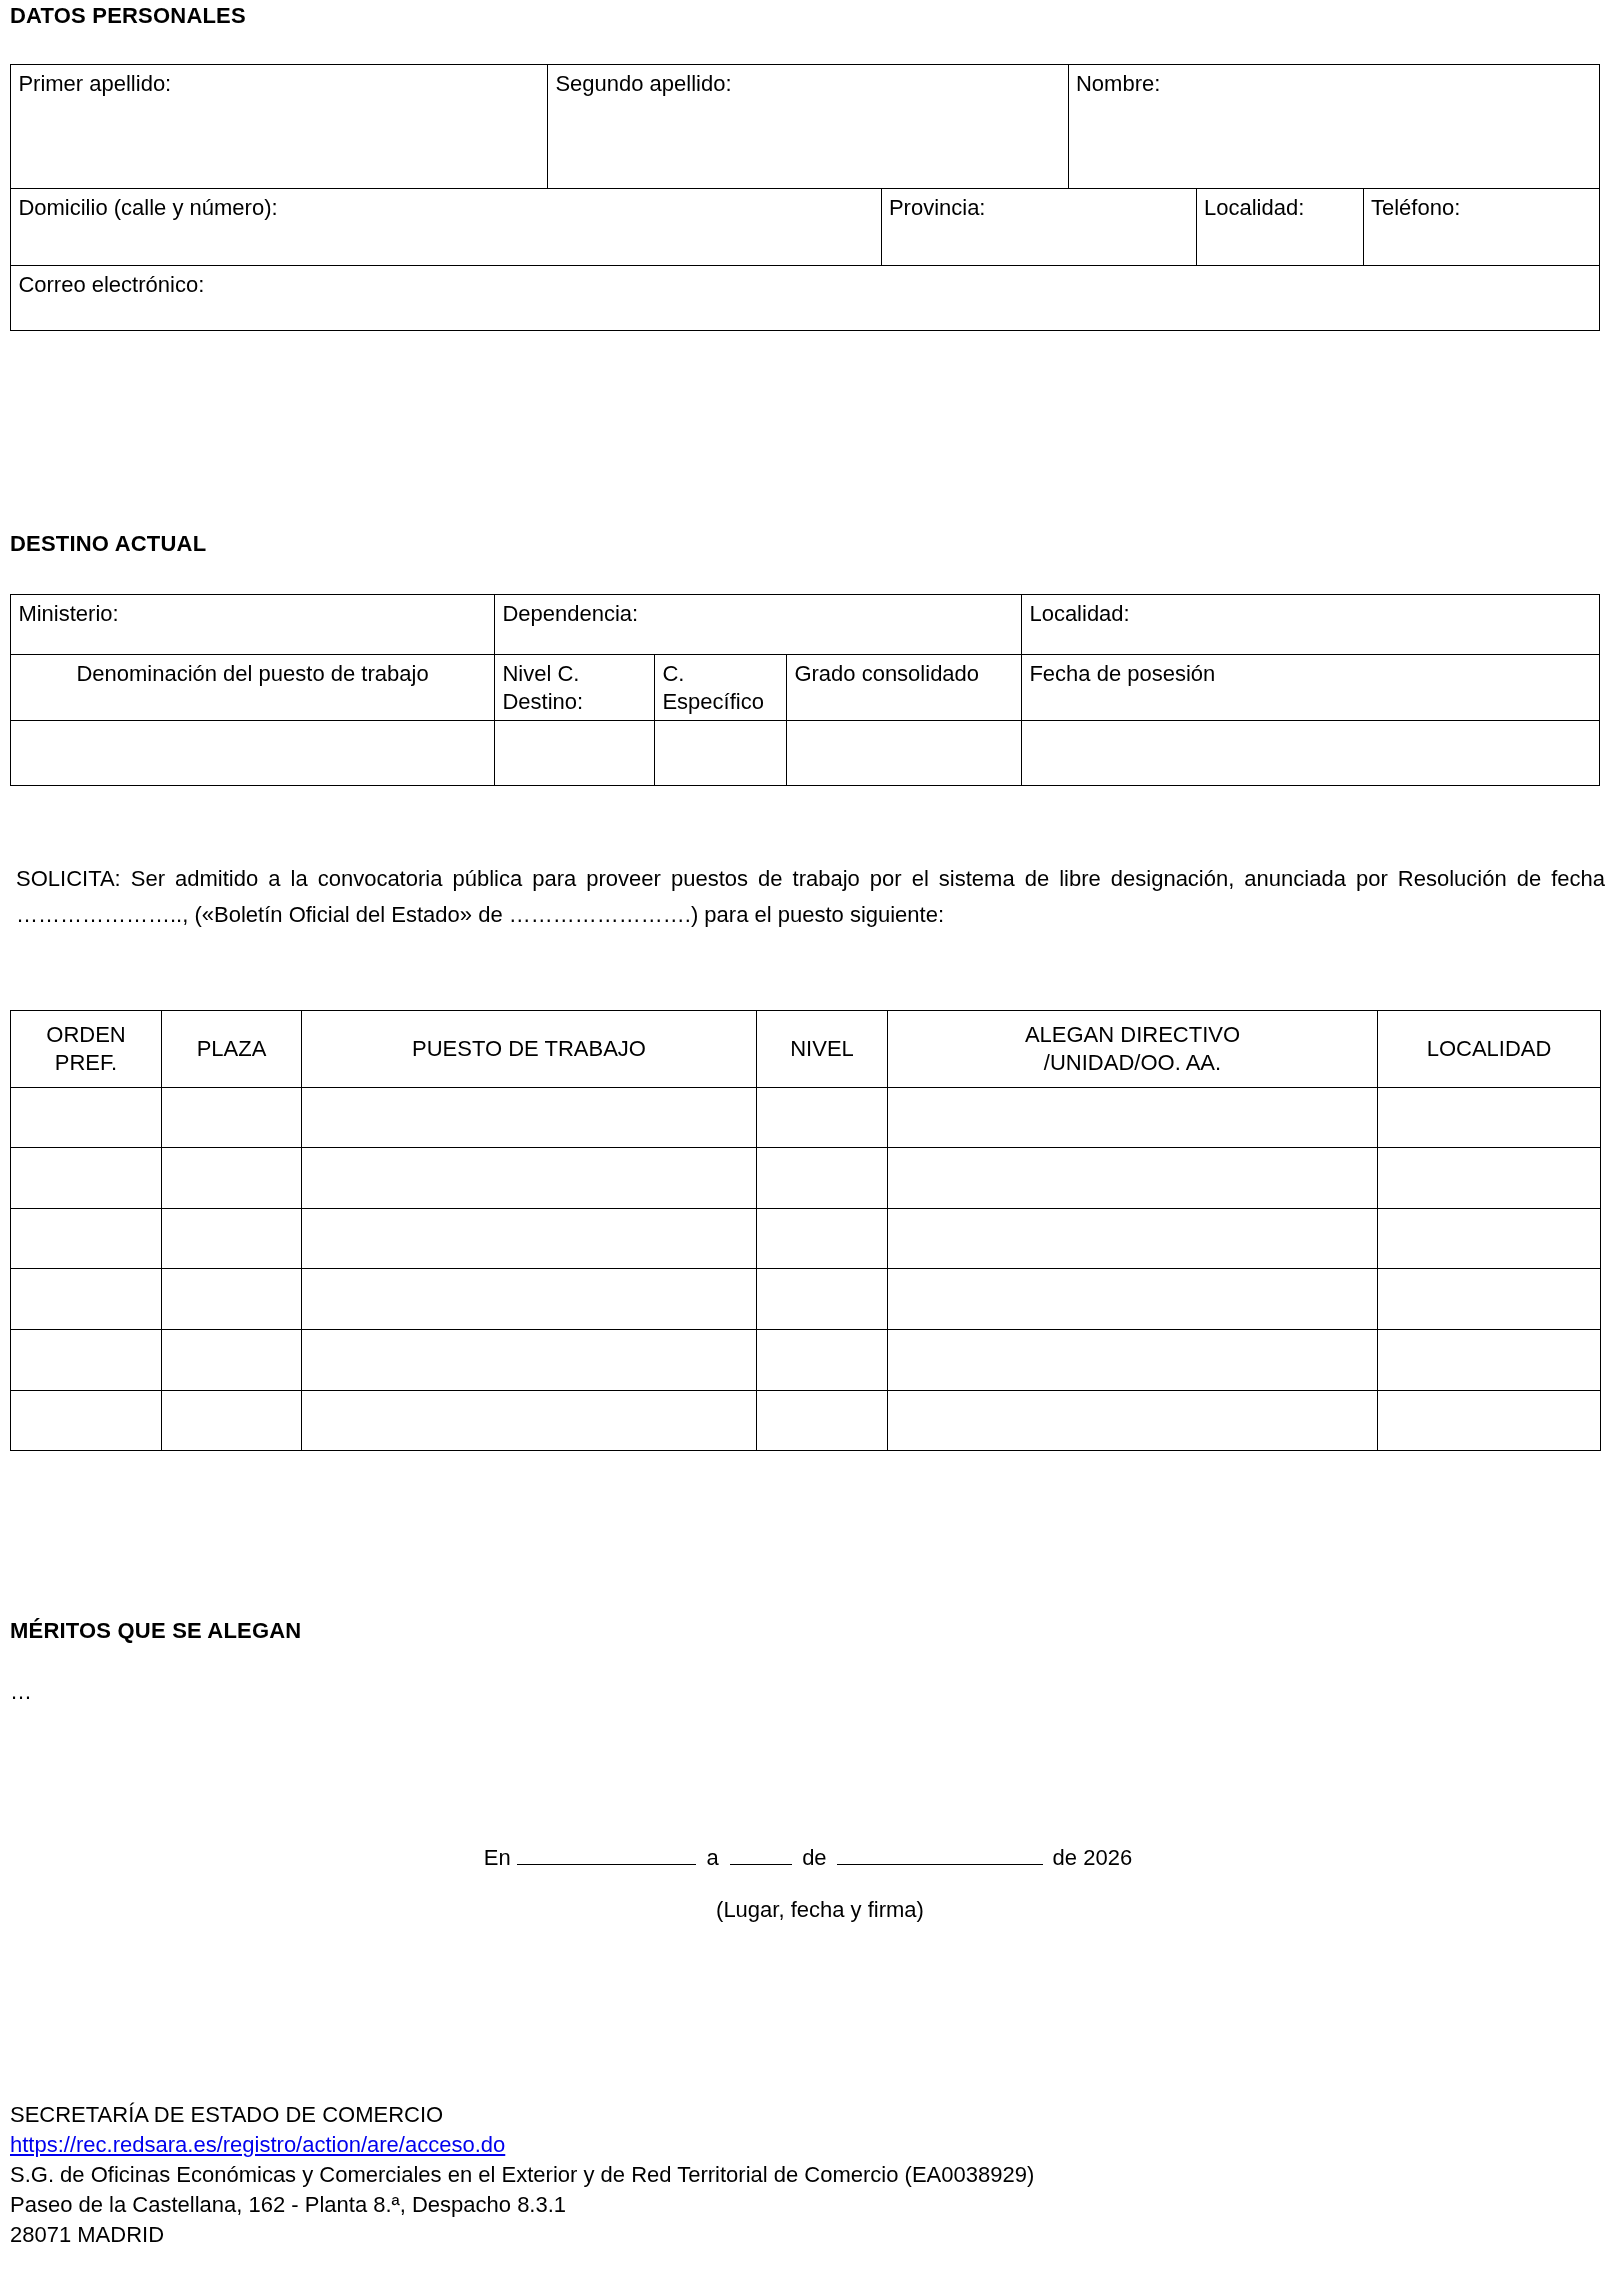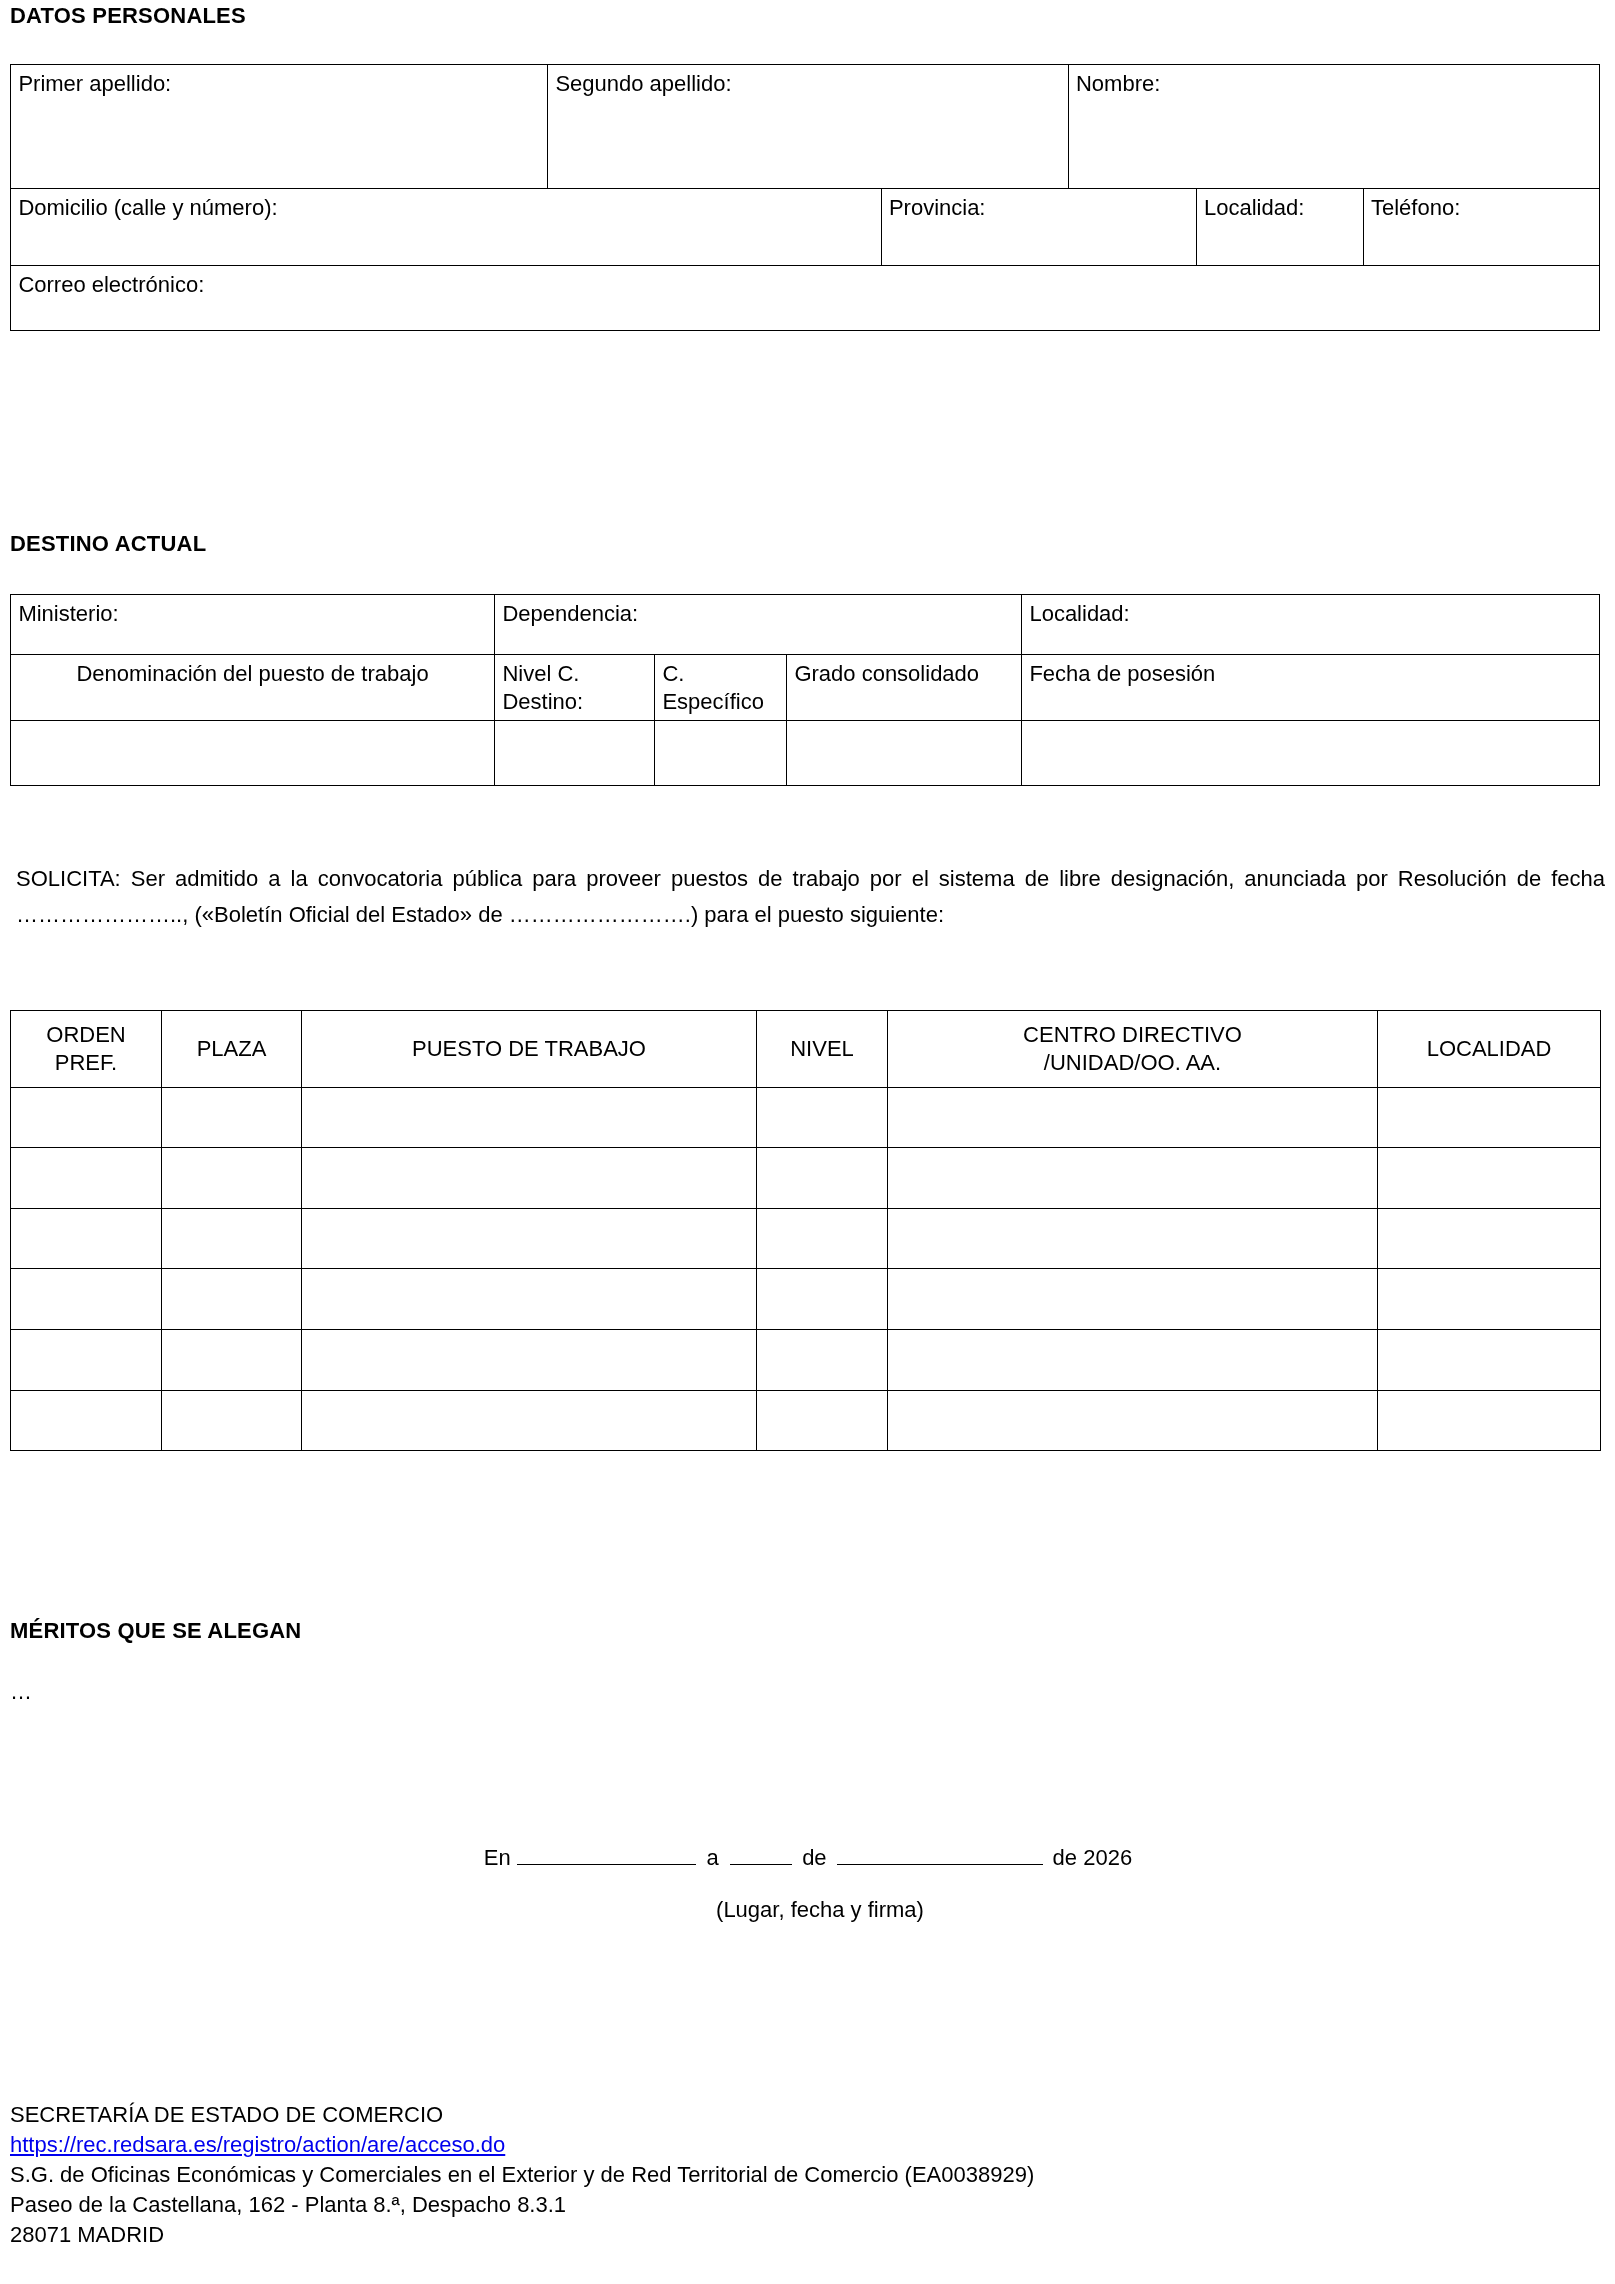--- a/index.html
+++ b/index.html
@@ -201,21 +201,21 @@
       <thead>
         <tr>
           <td class="hdr">
             <span>ORDEN</span><br>
             <span>PREF.</span>
           </td>
           <td class="hdr">PLAZA</td>
           <td class="hdr">PUESTO DE TRABAJO</td>
           <td class="hdr">NIVEL</td>
           <td class="hdr">
-            <span>CENTRO DIRECTIVO</span><br>
+            <span>ALEGAN DIRECTIVO</span><br>
             <span>/UNIDAD/OO. AA.</span>
           </td>
           <td class="hdr">LOCALIDAD</td>
         </tr>
       </thead>
       <tbody>
         <tr>
           <td class="body-cell"></td>
           <td class="body-cell"></td>
           <td class="body-cell"></td>

